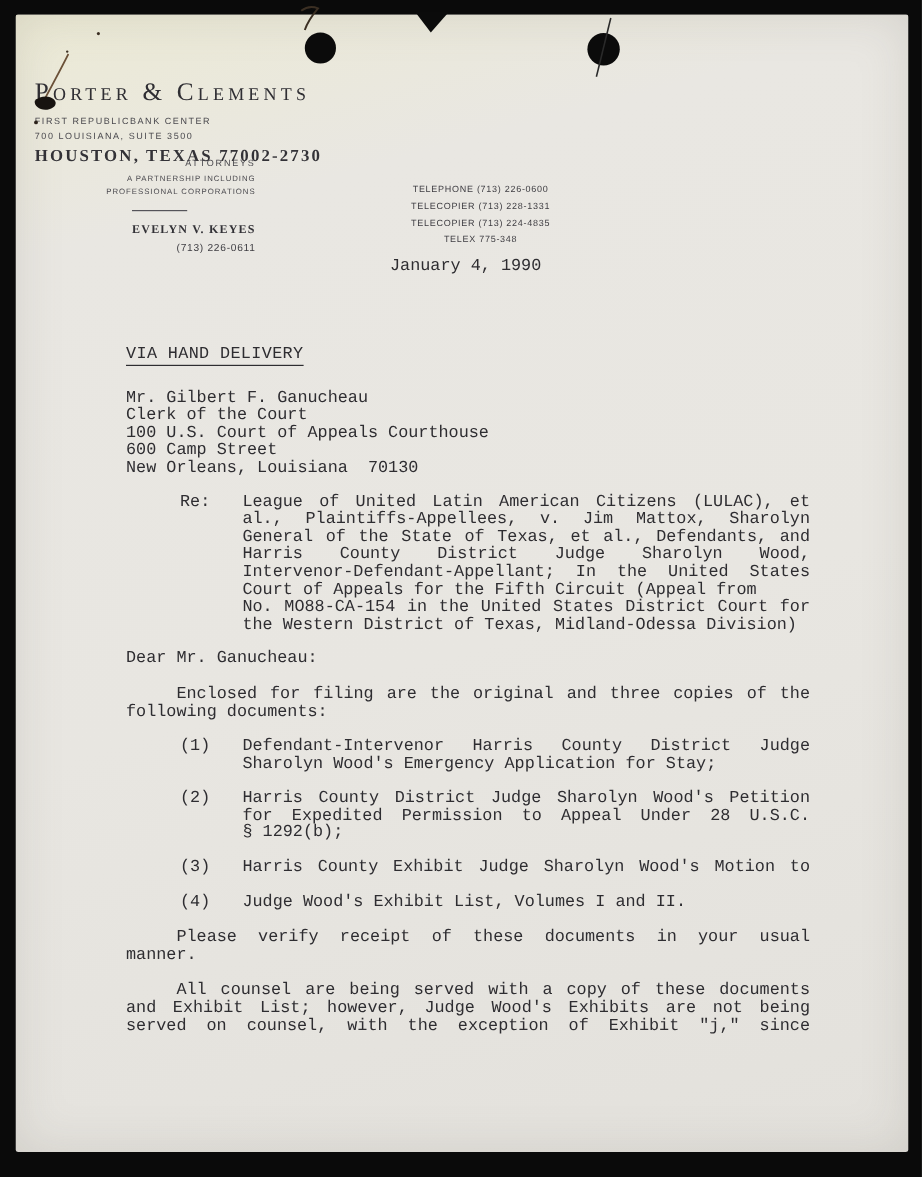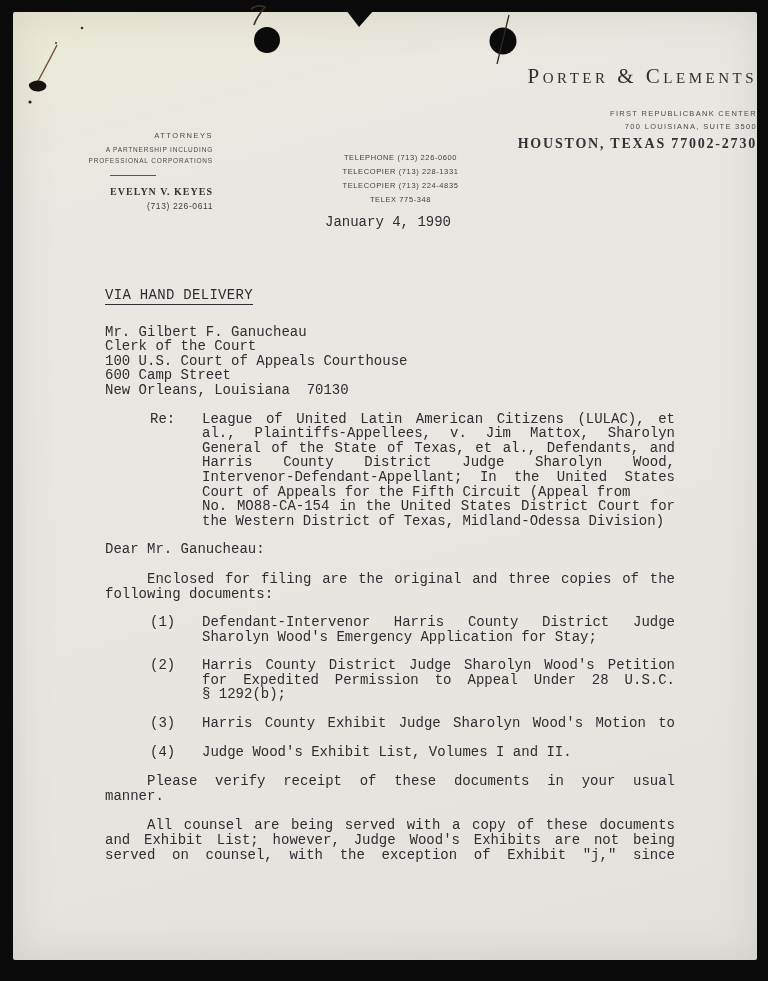--- a/index.html
+++ b/index.html
@@ -7,26 +7,26 @@
     position:relative; width:768px; height:981px; background:#0a0a0a;
     overflow:hidden; font-family:"Liberation Sans", sans-serif;
   }
   .paper {
     position:absolute; left:13px; top:12px; width:744px; height:948px;
     background:linear-gradient(165deg,#ecead5 0%,#e9e7e2 18%,#e8e6e1 55%,#e3e1dc 100%);
     background-color:#e9e7e2; border-radius:2px;
     box-shadow: inset 0 0 40px rgba(120,115,105,.18);
   }
   
-  .letterhead { position:absolute; left:0; right:0; top:52px; text-align:right; padding-left:16px; color:#35343a; }
+  .letterhead { position:absolute; left:0; right:0; top:52px; text-align:left; padding-left:16px; color:#35343a; }
   .firm {
     font-family:"Liberation Serif", serif; font-variant:small-caps;
     font-size:21px; letter-spacing:3.5px; color:#2f2e33;
   }
-  .lh-line { font-size:7.5px; letter-spacing:1.3px; color:#4a494e; margin-top:20px; }
+  .lh-line { font-size:7.5px; letter-spacing:1.3px; color:#4a494e; margin-top:7px; }
   .lh-line.street { margin-top:4px; }
   .lh-city {
     font-family:"Liberation Serif", serif; font-weight:bold;
     font-size:14px; letter-spacing:1.8px; color:#333237; margin-top:5px;
   }
   
   .attorneys { position:absolute; left:40px; top:119px; width:160px; text-align:right; color:#4a494e; }
   .att-title { font-size:7.5px; letter-spacing:1.5px; }
   .att-sub { font-size:6.5px; letter-spacing:.8px; margin-top:4px; }
   .att-sub.first { margin-top:6px; }

